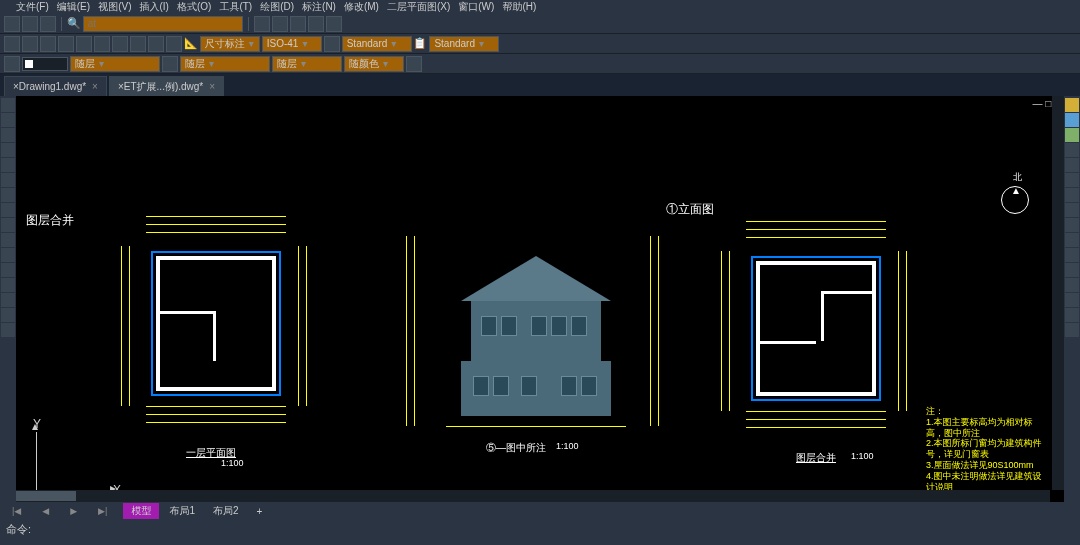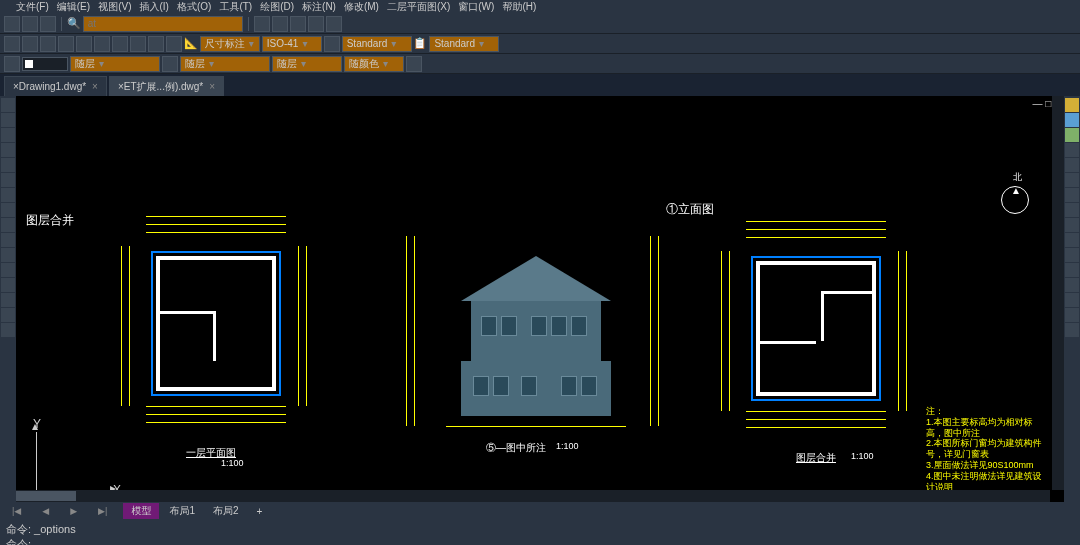--- a/index.html
+++ b/index.html
@@ -45,21 +45,21 @@
 .elevation { position: absolute; top: 130px; left: 390px; width: 260px; height: 240px; }
 .house-roof { position: absolute; top: 30px; left: 55px; width: 0; height: 0; border-left: 75px solid transparent; border-right: 75px solid transparent; border-bottom: 45px solid #5a7a8a; }
 .house-body { position: absolute; top: 75px; left: 65px; width: 130px; height: 60px; background: #4a6a7a; }
 .house-lower { position: absolute; top: 135px; left: 55px; width: 150px; height: 55px; background: #4a6a7a; }
 .window { position: absolute; width: 16px; height: 20px; background: #2a4a5a; border: 1px solid #6a8a9a; }
 
 .ucs { position: absolute; bottom: 10px; left: 20px; color: #ccc; font-size: 12px; }
 
 .layout-tabs { height: 18px; background: #2a3442; display: flex; align-items: center; padding-left: 4px; font-size: 10px; }
 .layout-tabs span { padding: 1px 8px; margin-right: 2px; }
-.layout-tabs .active { background: #701a75; }
+.layout-tabs .active { background: #a21caf; }
 .layout-tabs .nav { display: flex; gap: 3px; margin-right: 6px; }
 .layout-tabs .navbtn { cursor: pointer; color: #888; font-size: 9px; }
 
 .cmdline { height: 58px; background: #2a3442; font-family: Consolas, monospace; font-size: 11px; color: #ccc; padding: 2px 6px; }
 
 .scrollbar-h { position: absolute; bottom: 0; left: 0; right: 14px; height: 12px; background: #1a2028; }
 .scrollbar-h::before { content: ""; position: absolute; left: 0; width: 60px; height: 10px; top: 1px; background: #4a5562; }
 .scrollbar-v { position: absolute; top: 0; bottom: 12px; right: 0; width: 12px; background: #1a2028; }
 
 .compass { position: absolute; top: 90px; right: 35px; width: 28px; height: 28px; border: 1px solid #fff; border-radius: 50%; }
@@ -290,16 +290,15 @@
     <span class="navbtn">▶</span>
     <span class="navbtn">▶|</span>
   </div>
   <span class="active">模型</span>
   <span>布局1</span>
   <span>布局2</span>
   <span>+</span>
 </div>
 
 <div class="cmdline">
-  <div>命令: _options</div>
   <div>命令:</div>
 
 </div>
 
 </body></html>

